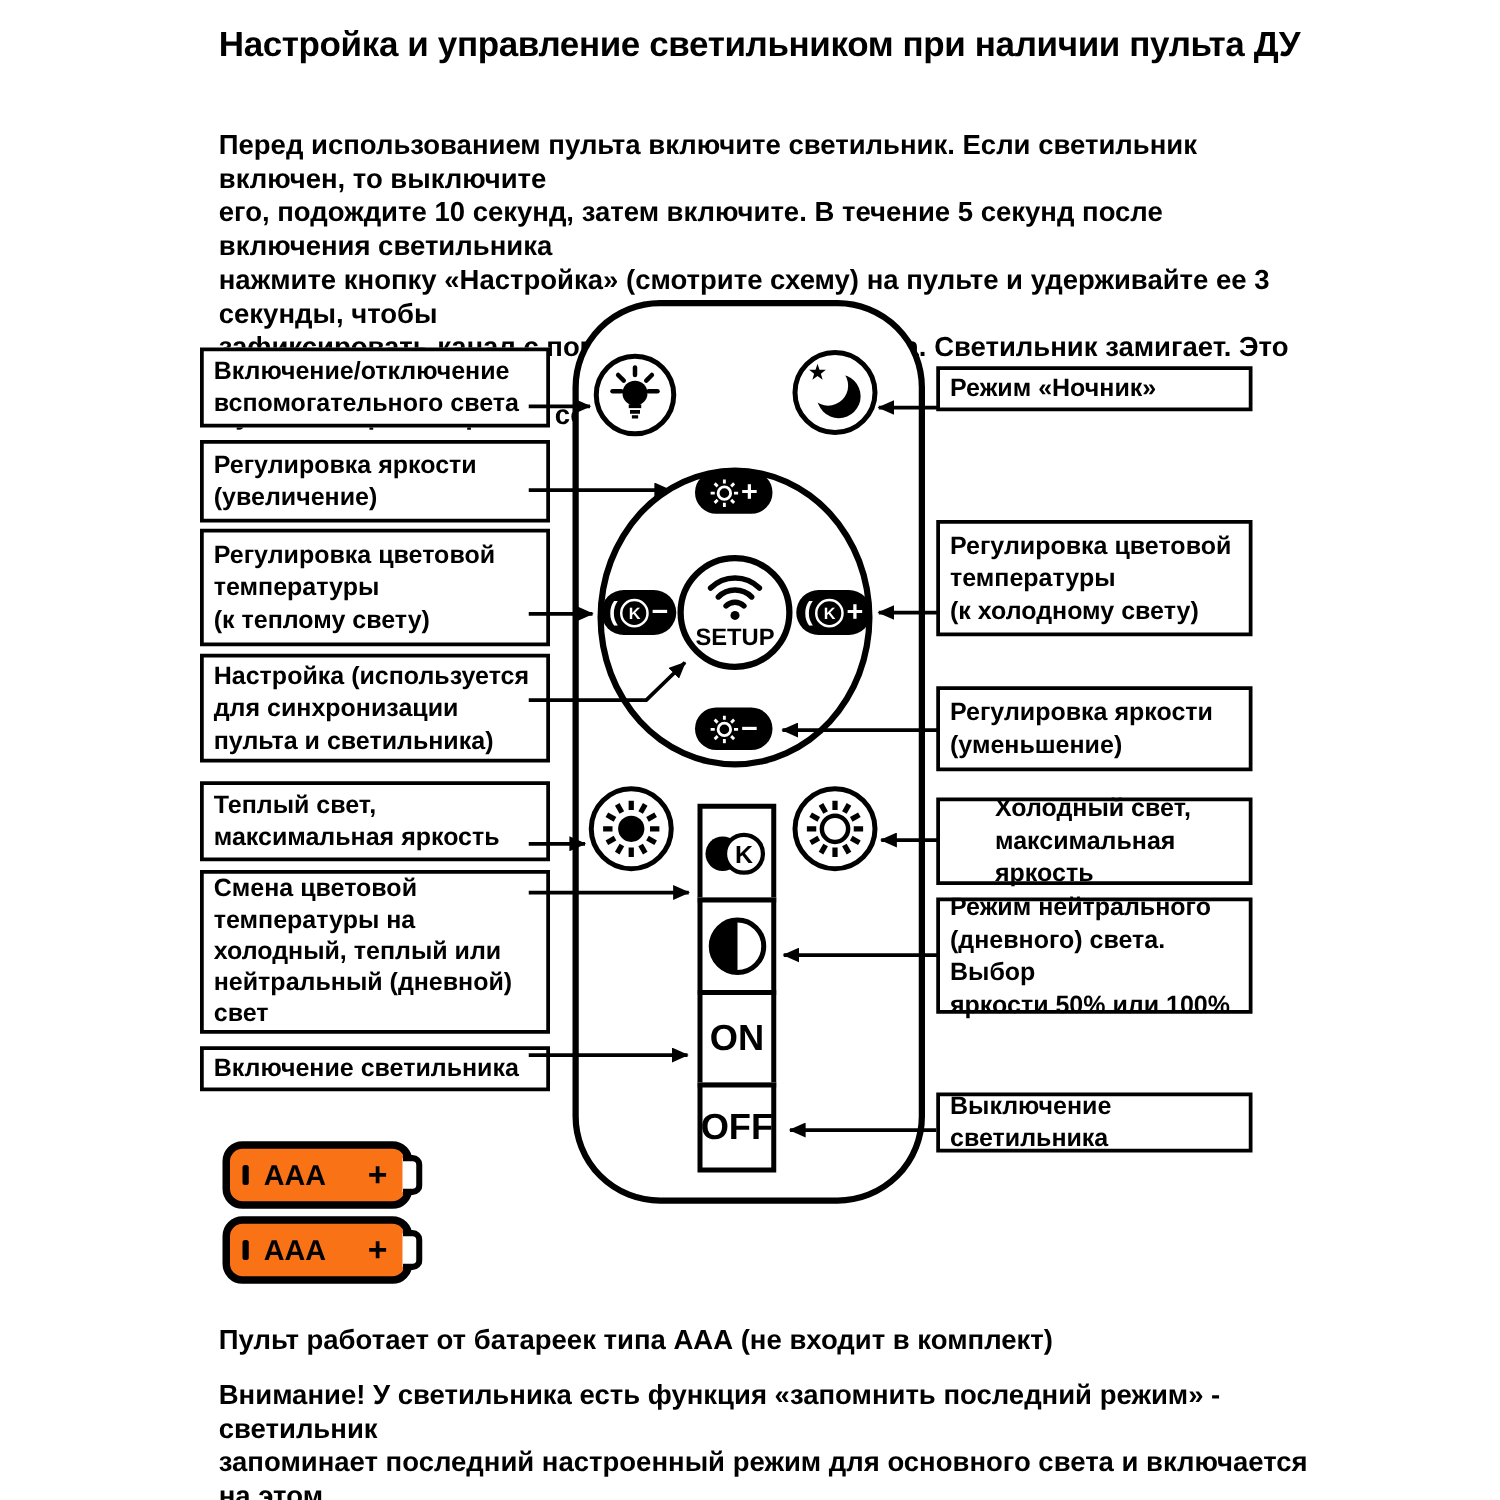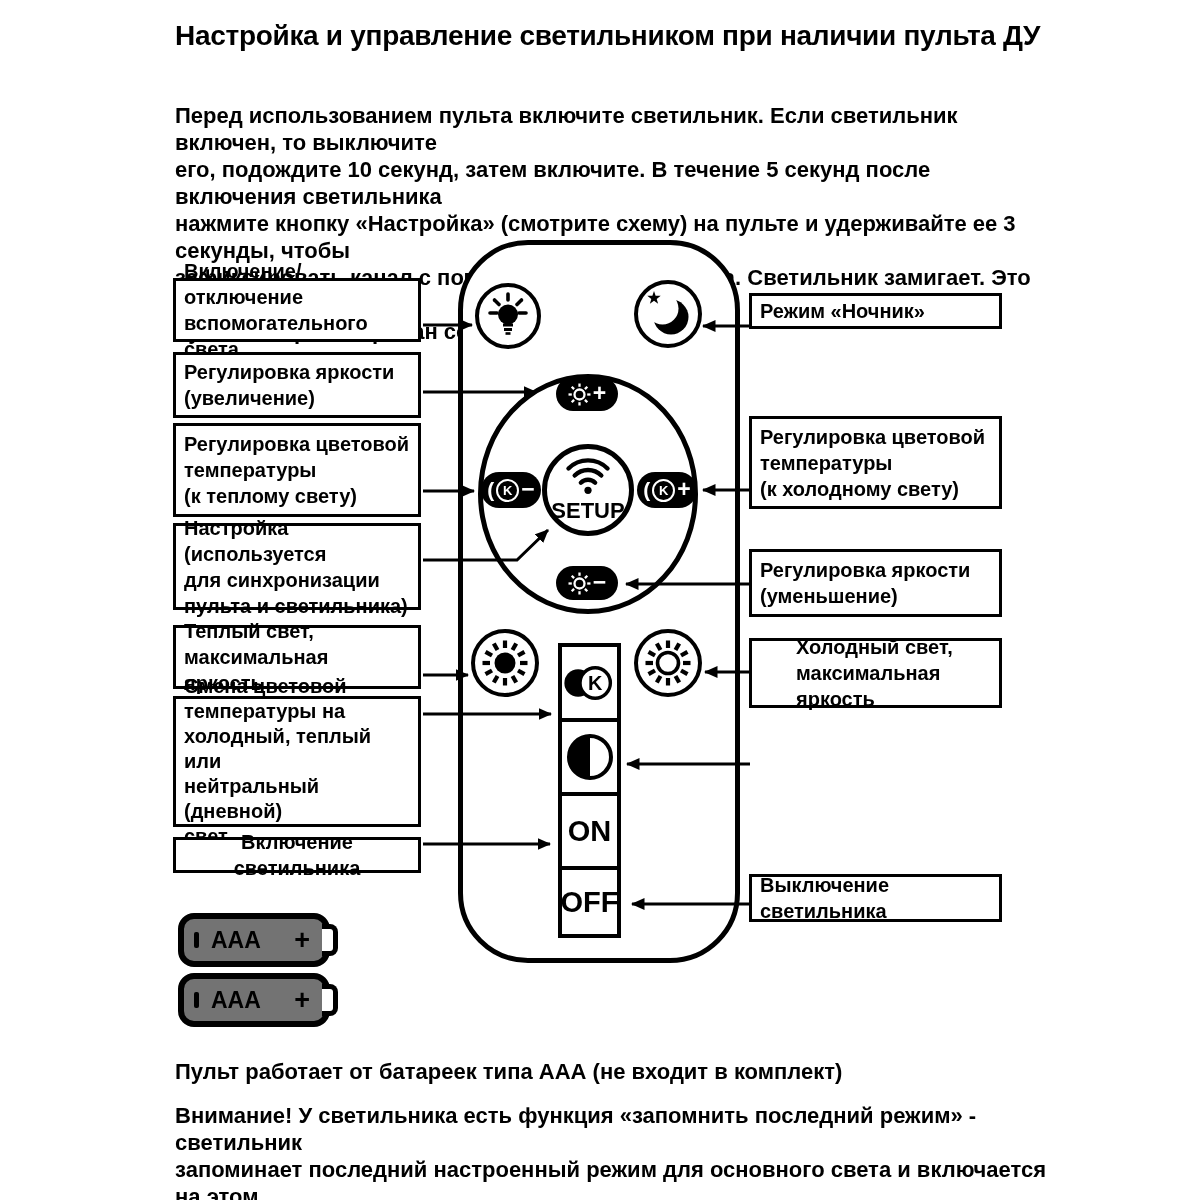--- a/index.html
+++ b/index.html
@@ -9,44 +9,44 @@
   .title{left:175px;top:20px;width:880px;font-size:28px;letter-spacing:-0.3px;white-space:nowrap;}
   .para{left:175px;width:880px;font-size:22px;line-height:27px;white-space:pre-line;margin-top:16px;}
   .intro{top:86px;}
   .battery-note{top:1042px;}
   .attention{top:1086px;}
 
   
   .box{border:3px solid #000;background:#fff;display:flex;align-items:center;
        font-size:20px;line-height:26px;padding:2px 8px;}
   .box span{white-space:pre-line;}
-  .lbox{left:173px;width:248px;}
+  .lbox{left:160px;width:280px;}
   .rbox{left:749px;width:253px;}
 
   
   .remote-body{left:458px;top:240px;width:282px;height:723px;border:5px solid #000;border-radius:70px;background:#fff;}
   .round-btn{border:4px solid #000;border-radius:50%;background:#fff;display:flex;align-items:center;justify-content:center;}
   .dial{left:478px;top:374px;width:220px;height:240px;border:5px solid #000;border-radius:50%;background:#fff;}
   .setup{left:542px;top:444px;width:92px;height:92px;border:5px solid #000;border-radius:50%;background:#fff;
          display:flex;flex-direction:column;align-items:center;justify-content:center;gap:1px;}
-  .setup-label{font-size:22px;letter-spacing:0px;}
+  .setup-label{font-size:19px;letter-spacing:0px;}
   .pill{background:#000;color:#fff;border-radius:18px;display:flex;align-items:center;justify-content:center;gap:2px;}
   .pill .sym{font-size:23px;line-height:23px;transform:translateY(-1px);}
   .kring{width:19px;height:19px;border:2.3px solid #fff;border-radius:50%;display:flex;align-items:center;justify-content:center;
          font-size:13px;line-height:13px;flex:none;}
   .paren{font-size:21px;line-height:21px;transform:translateY(-1px);}
 
   
   .btn-col{left:558px;top:643px;width:63px;}
   .cell{width:63px;border:4px solid #000;background:#fff;box-sizing:border-box;
         display:flex;align-items:center;justify-content:center;font-size:29px;}
   .cell + .cell{margin-top:-4px;}
 
   
-  .battery{left:178px;width:152px;height:54px;border:6px solid #000;border-radius:16px;background:#737373;
+  .battery{left:178px;width:152px;height:54px;border:6px solid #000;border-radius:16px;background:#f97316;
            display:flex;align-items:center;padding:0 14px 0 10px;}
   .bat-bar{width:5px;height:16px;background:#000;border-radius:2px;flex:none;}
   .bat-label{font-size:23px;margin-left:12px;}
   .bat-plus{font-size:27px;margin-left:auto;}
   .bat-nub{position:absolute;right:-14px;top:50%;transform:translateY(-50%);width:11px;height:22px;
            border:5px solid #000;border-left:none;border-radius:0 8px 8px 0;background:#fff;}
 
   .arrows{position:absolute;left:0;top:0;pointer-events:none;}
   .arrows line,.arrows polyline{stroke:#000;stroke-width:3;fill:none;}
 </style>
@@ -251,20 +251,25 @@
 температуры
 (к холодному свету)</span>
     </div>
   <div class="abs box rbox" style="top:549px;height:68px;">
       <span>Регулировка яркости
 (уменьшение)</span>
     </div>
   <div class="abs box rbox" style="top:638px;height:70px;padding-left:44px;">
       <span>Холодный свет,
 максимальная яркость</span>
+    </div>
+  <div class="abs box rbox" style="top:718px;height:93px;">
+      <span>Режим нейтрального
+(дневного) света. Выбор
+яркости 50% или 100%</span>
     </div>
   <div class="abs box rbox" style="top:874px;height:48px;">
       <span>Выключение светильника</span>
     </div>
 
   <svg class="arrows" width="1200" height="1200">
     <defs>
       <marker id="ah" markerWidth="15" markerHeight="12" refX="12.5" refY="6" orient="auto" markerUnits="userSpaceOnUse">
         <path d="M0,0 L13.5,6 L0,12 Z" fill="#000"></path>
       </marker>

